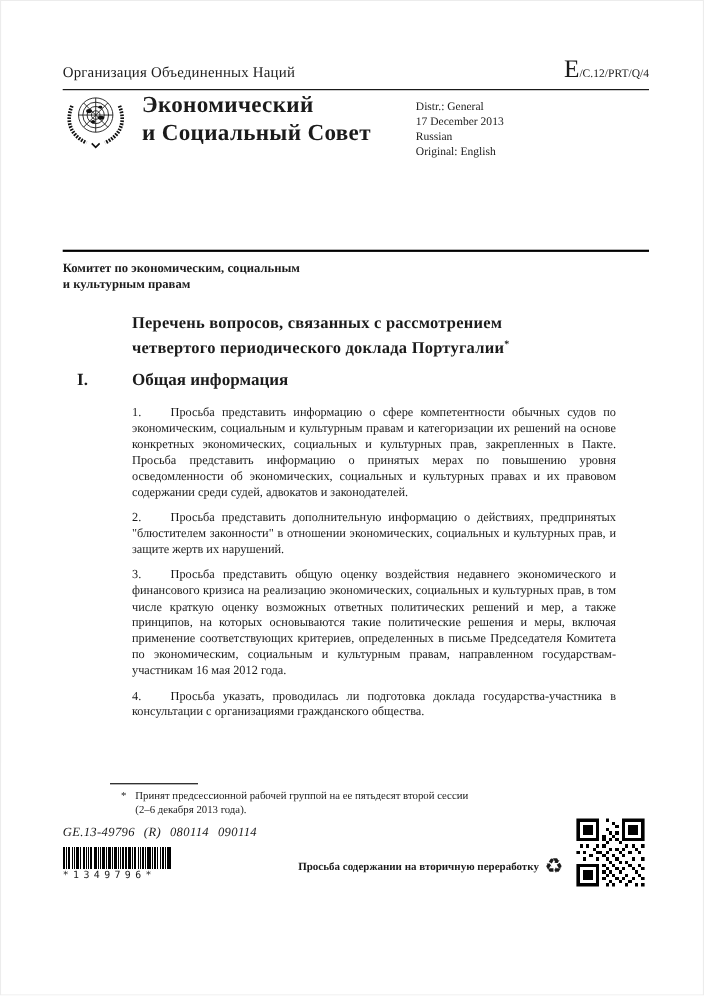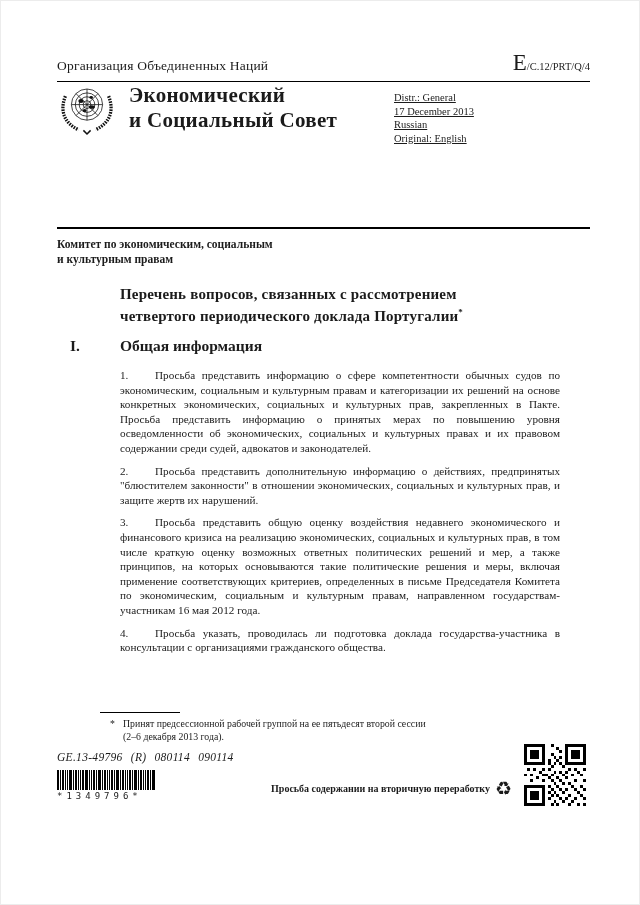--- a/index.html
+++ b/index.html
@@ -19,21 +19,21 @@
     border-bottom:1.5px solid #000;padding-bottom:5px;
   }
   .org-name{font-size:13.5px;letter-spacing:.2px;text-align:right;}
   .doc-symbol{white-space:nowrap;}
   .doc-symbol .big{font-size:23px;font-weight:400;}
   .doc-symbol .rest{font-size:10.5px;}
   
   .masthead{position:absolute;top:83px;left:57px;display:flex;align-items:flex-start;}
   .emblem{width:60px;height:54px;margin-right:12px;}
   .council-name{font-size:21px;font-weight:bold;line-height:25px;letter-spacing:.3px;}
-  .distr-block{position:absolute;top:91px;left:394px;font-size:10.5px;line-height:13.5px;text-decoration:underline;}
+  .distr-block{position:absolute;top:91px;left:378px;font-size:10.5px;line-height:13.5px;}
   
   .thick-rule{position:absolute;top:227px;left:57px;right:50px;height:2px;background:#000;}
   
   .committee{position:absolute;top:237px;left:57px;font-size:11.5px;font-weight:bold;line-height:14.5px;}
   .doc-title{position:absolute;top:285px;left:120px;width:420px;font-size:15px;font-weight:bold;line-height:18px;letter-spacing:.2px;}
   .doc-title sup{font-size:9px;font-weight:bold;}
   
   .section-heading{position:absolute;top:337px;left:57px;font-size:15.5px;font-weight:bold;}
   .section-heading .numeral{display:inline-block;width:50px;padding-left:13px;}
   

